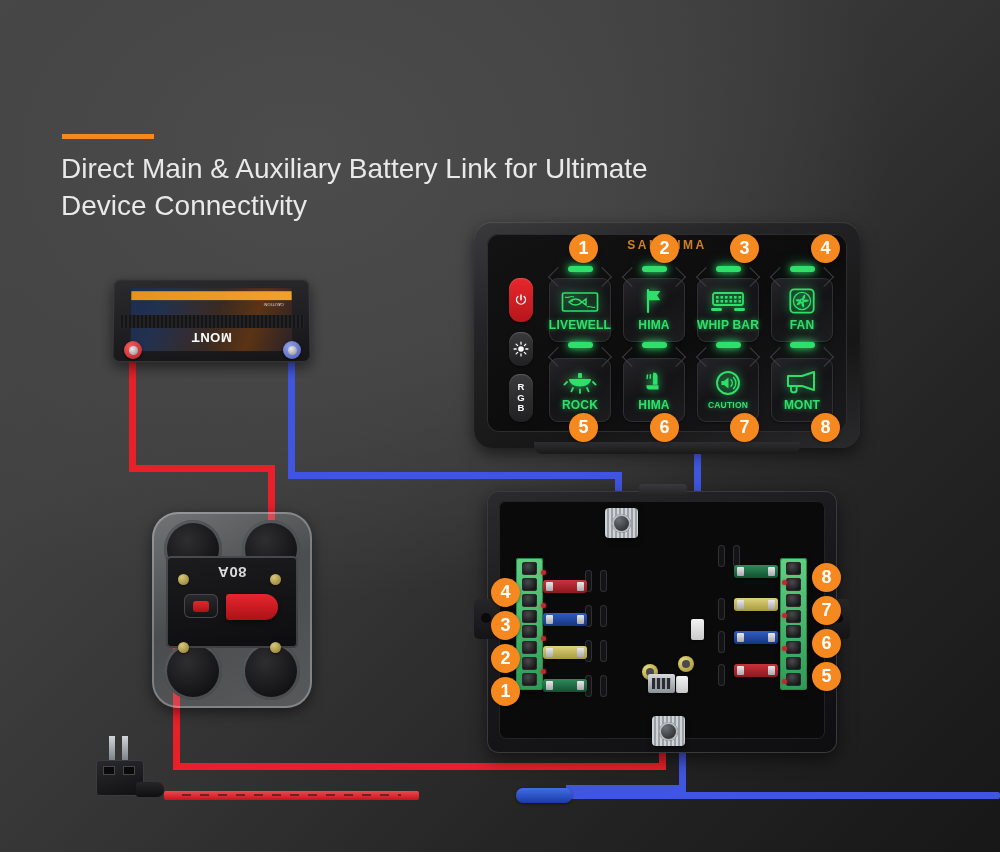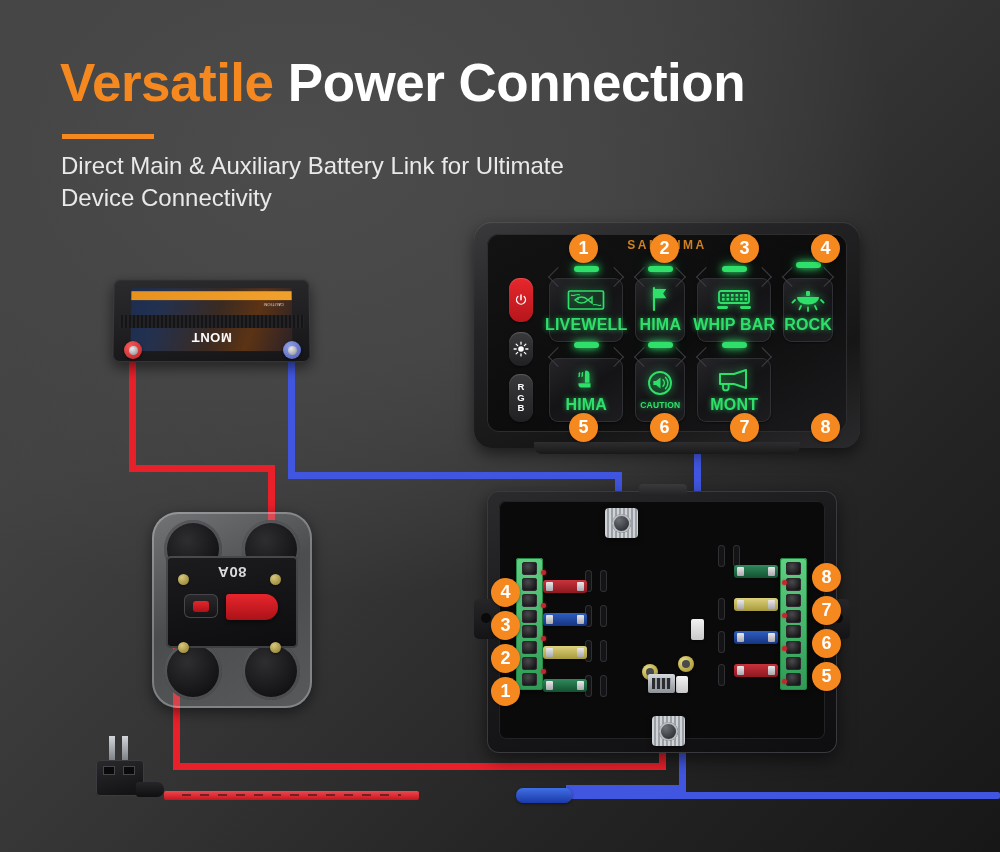--- a/index.html
+++ b/index.html
@@ -24,21 +24,21 @@
     font-size: 53px; font-weight: bold; letter-spacing: -0.5px;
     color: #ffffff; white-space: nowrap; line-height: 1;
   }
   .headline .accent { color: #F5881F; }
   .rule {
     position: absolute; left: 62px; top: 134px;
     width: 92px; height: 5px; background: #F5881F;
   }
   .subhead {
     position: absolute; left: 61px; top: 150px;
-    font-size: 24px; color: #e9e9e9; line-height: 1.33;
+    font-size: 28px; color: #e9e9e9; line-height: 1.33;
     font-weight: 400; white-space: pre-line;
   }
 
   
   .badge {
     position: absolute; width: 29px; height: 29px; border-radius: 50%;
     background: #F5881F; color: #fff;
     font-size: 18px; font-weight: bold;
     display: flex; align-items: center; justify-content: center;
     z-index: 40; box-shadow: 0 1px 3px rgba(0,0,0,.45);
@@ -105,21 +105,21 @@
     position: absolute; width: 25px; height: 6px; border-radius: 3px;
     background: #2ee06a; box-shadow: 0 0 7px #2ee06a, 0 0 14px rgba(46,224,106,.55);
     z-index: 3;
   }
   .row1 .led { top: -4px; }
   .row2 .led { top: -8px; }
   .sw .glyph { position: relative; z-index: 2; height: 30px; display:flex; align-items:flex-end; }
   .sw .glyph svg { display:block; filter: drop-shadow(0 0 4px rgba(46,224,106,.8)); }
   .sw .lbl {
     position: relative; z-index: 2; margin-top: 4px;
-    font-size: 16px; font-weight: bold; color: #2ee06a;
+    font-size: 12px; font-weight: bold; color: #2ee06a;
     text-shadow: 0 0 5px rgba(46,224,106,.75); letter-spacing: .2px; white-space: nowrap;
   }
   .sw .lbl.small { font-size: 8.5px; }
 
   
   #battery {
     position: absolute; left: 113px; top: 279px;
     width: 197px; height: 83px;
     background: linear-gradient(175deg,#2b2b2d,#151517);
     border-radius: 7px; z-index: 10;
@@ -362,24 +362,20 @@
     position: absolute; left: 566px; top: 792px;
     width: 434px; height: 7px; z-index: 12;
     background: #4156E0; border-radius: 2px;
   }
 </style>
 </head>
 <body>
 
 <div id="stage">
 
-  <div class="headline">
-    <span class="accent">Versatile</span>
-    <span>Power Connection</span>
-  </div>
   <div class="rule"></div>
   <div class="subhead">Direct Main &amp; Auxiliary Battery Link for Ultimate
 Device Connectivity</div>
 
   <div class="wire red" style="left:129px; top:350px; width:7px; height:122px;"></div>
   <div class="wire red" style="left:129px; top:465px; width:146px; height:7px;"></div>
   <div class="wire red" style="left:268px; top:465px; width:7px; height:112px;"></div>
 
   <div class="wire blue" style="left:288px; top:350px; width:7px; height:122px;"></div>
   <div class="wire blue" style="left:288px; top:472px; width:329px; height:7px;"></div>
@@ -504,20 +500,39 @@
                 <rect x="25" y="10" width="2.6" height="2.6"></rect>
                   <rect x="29.5" y="10" width="2.6" height="2.6"></rect>
               </g>
               <rect x="2" y="18" width="11" height="3" rx="1.4" fill="#2ee06a"></rect>
               <rect x="25" y="18" width="11" height="3" rx="1.4" fill="#2ee06a"></rect>
             </svg>
           </div>
           <div class="lbl">WHIP BAR</div>
         </div>
 
+        <div class="sw row1">
+          <div class="pad"></div>
+          <div class="led"></div>
+          <div class="glyph">
+            <svg width="26" height="26" viewBox="0 0 26 26">
+              <rect x="1.3" y="1.3" width="23.4" height="23.4" rx="4" fill="none" stroke="#2ee06a" stroke-width="1.8"></rect>
+              <circle cx="13" cy="13" r="8.6" fill="none" stroke="#2ee06a" stroke-width="1.3"></circle>
+              <g fill="#2ee06a">
+                <path d="M13 13c0-4 1-6 3-6.6.8 2 .2 4.6-3 6.6z"></path>
+                <path d="M13 13c3.4-2 5.6-2 7 -.4-1.4 1.6-4 2.2-7 .4z"></path>
+                <path d="M13 13c2.6 3 2.8 5.2 1.4 6.6-1.8-1.1-2.6-3.6-1.4-6.6z"></path>
+                <path d="M13 13c-3.6 1.4-5.7.8-6.6-1.2 1.9-1.1 4.5-.7 6.6 1.2z"></path>
+                <path d="M13 13c-1.6 3.6-3.5 4.6-5.4 3.7.5-2.1 2.6-3.7 5.4-3.7z"></path>
+              </g>
+              <circle cx="13" cy="13" r="1.9" fill="none" stroke="#2ee06a" stroke-width="1.3"></circle>
+            </svg>
+          </div>
+          <div class="lbl">FAN</div>
+        </div>
 
         <div class="sw row2">
           <div class="pad"></div>
           <div class="led"></div>
           <div class="glyph">
             <svg width="34" height="24" viewBox="0 0 34 24">
               <path d="M6 9h22c0 4.6-4.9 7.4-11 7.4S6 13.6 6 9z" fill="#2ee06a"></path>
               <rect x="15" y="3" width="4" height="5" rx="1" fill="#2ee06a"></rect>
               <g stroke="#2ee06a" stroke-width="1.8" stroke-linecap="round">
                 <path d="M4 12l-2.6 2.6M30 12l2.6 2.6M10 18l-1.6 3.4M17 19.5v3.4M24 18l1.6 3.4"></path>

